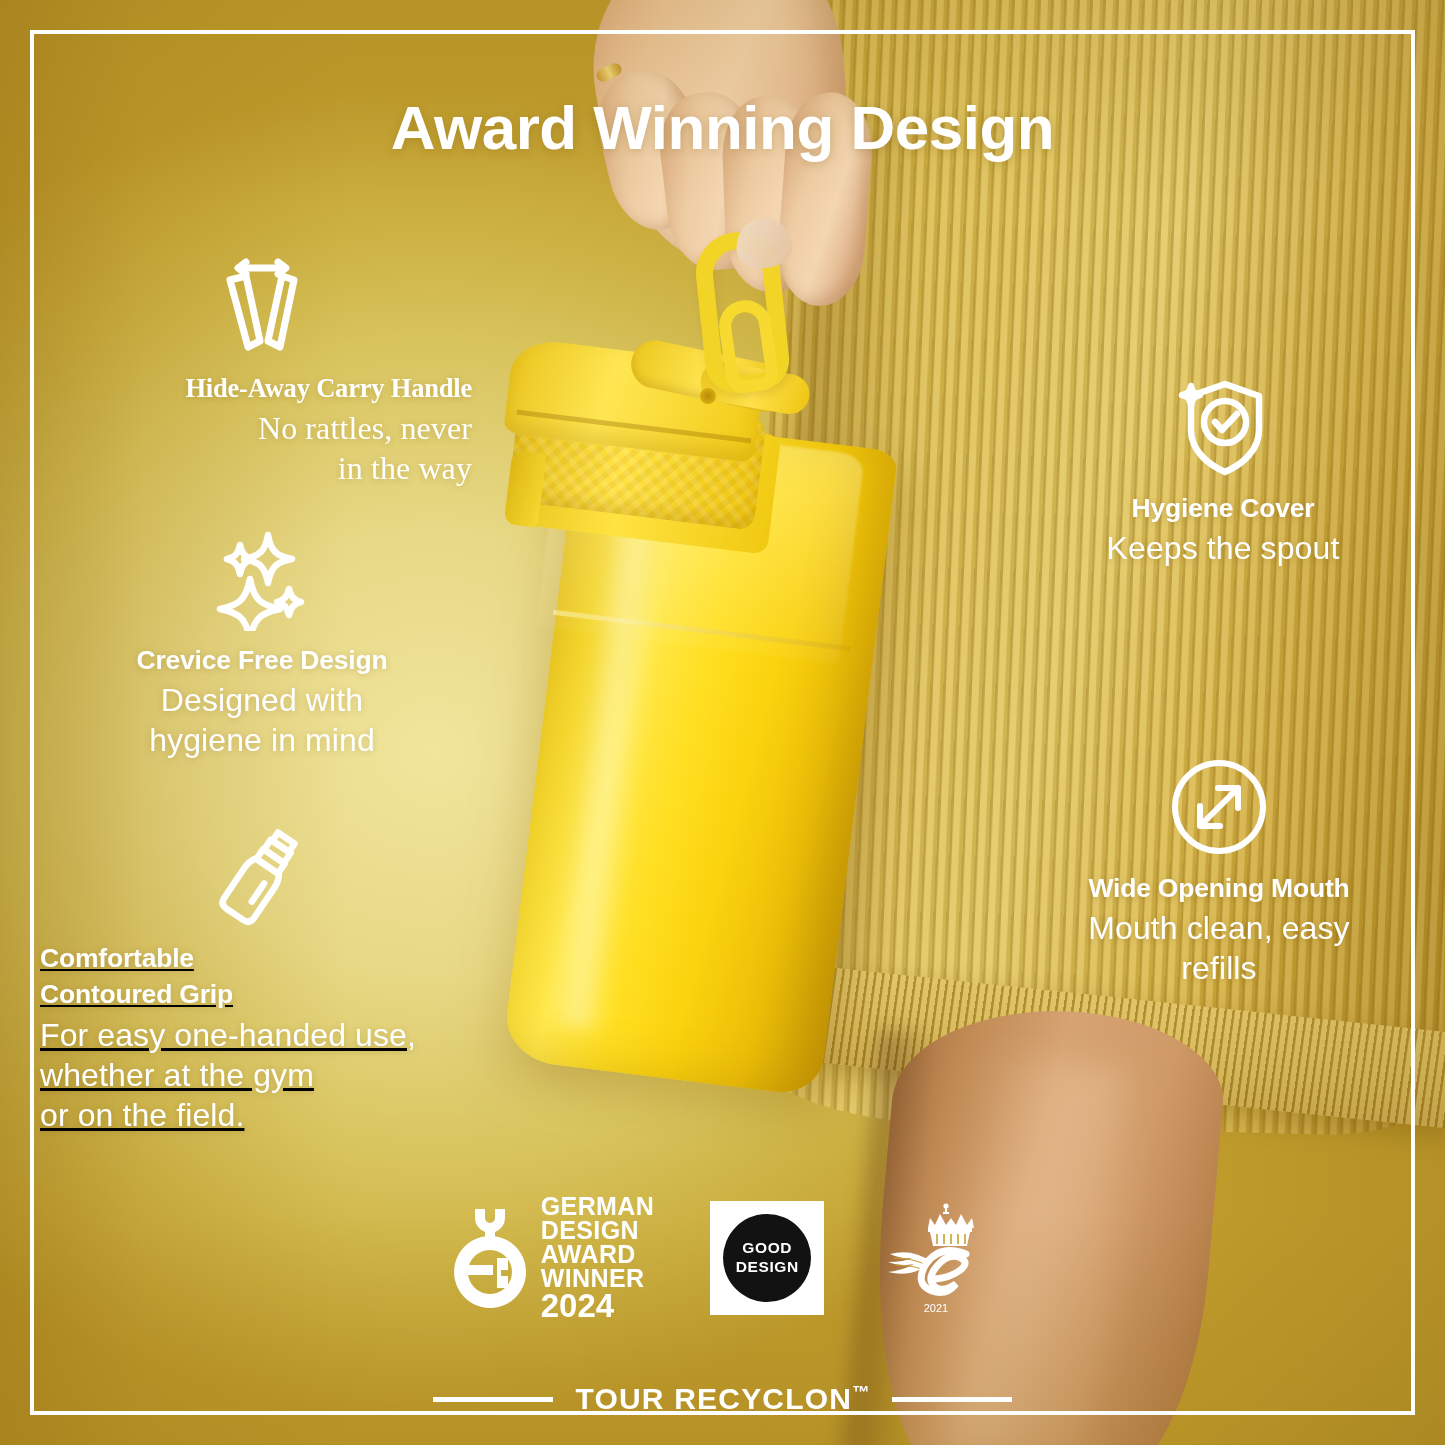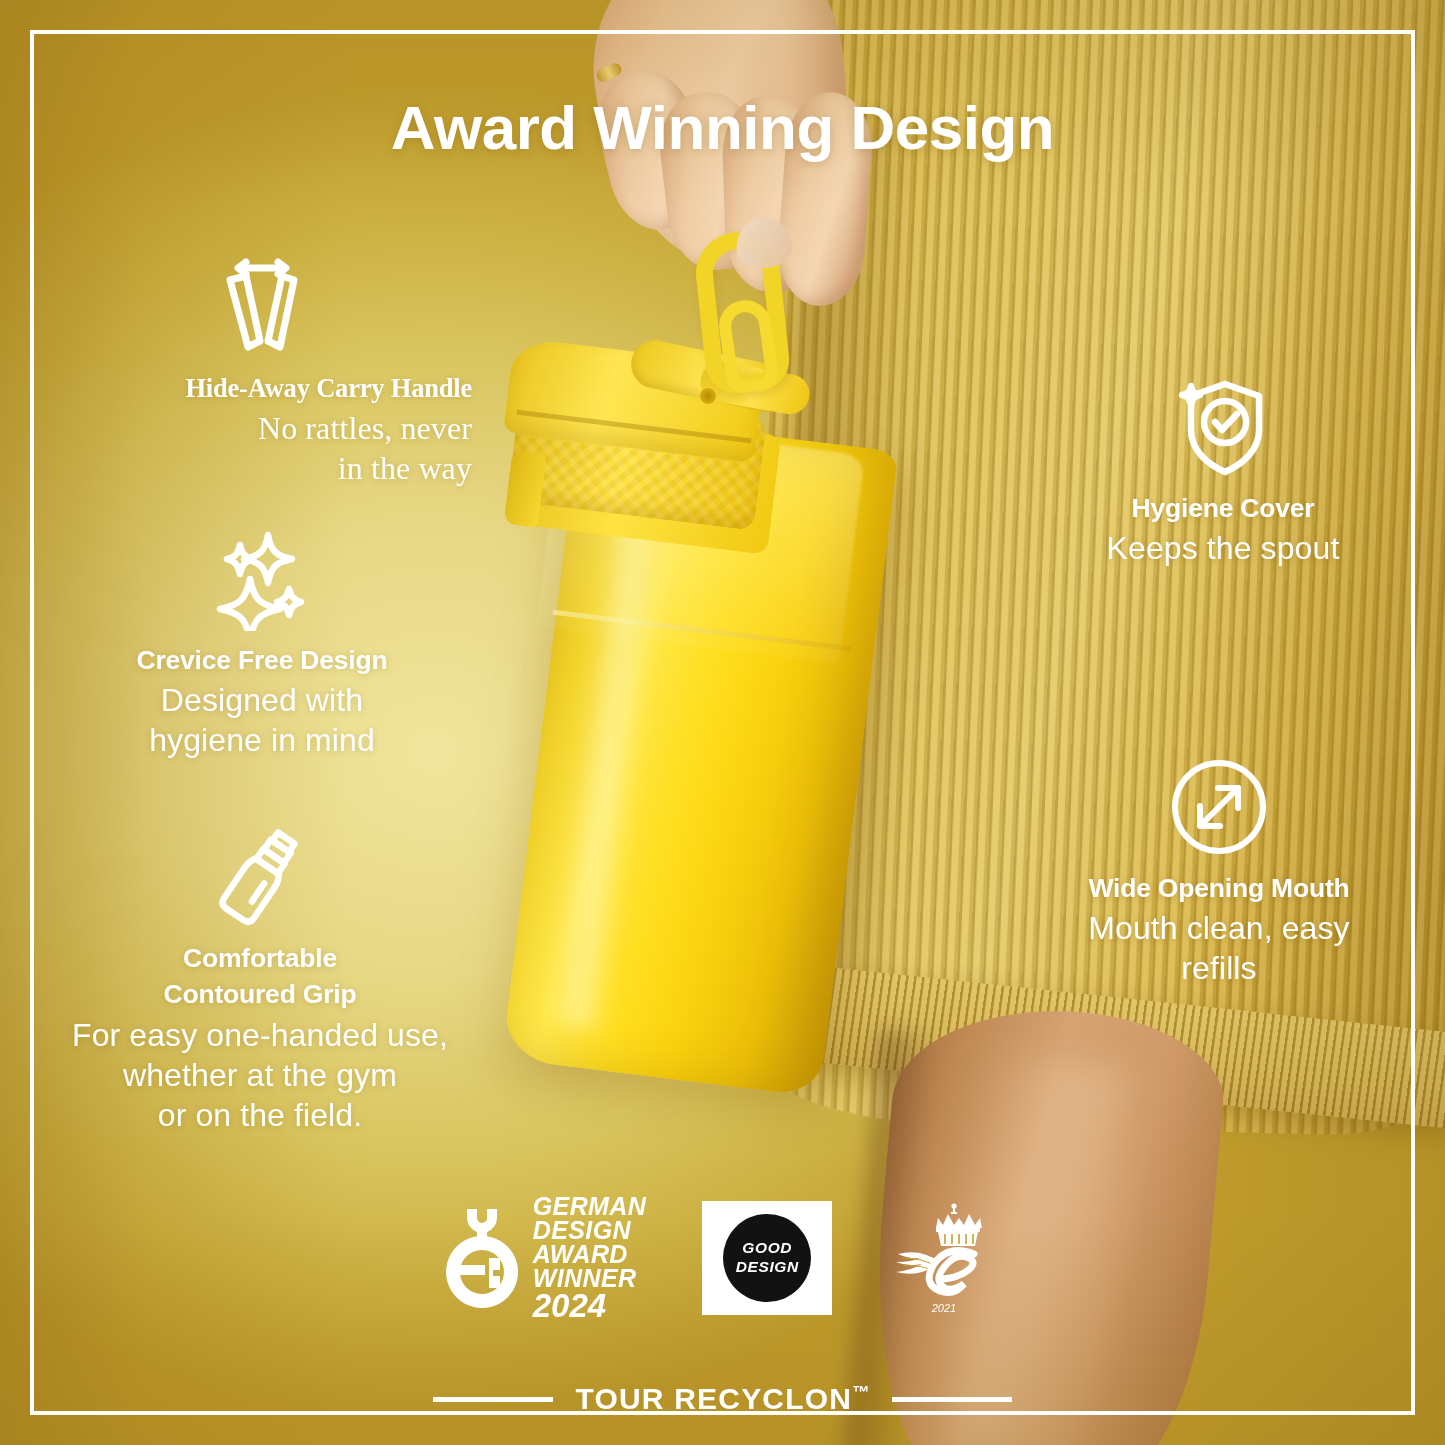--- a/index.html
+++ b/index.html
@@ -238,40 +238,40 @@
   }
   .f-desc{
     font-size:32px;font-weight:400;line-height:1.25;color:#ffffff;
     letter-spacing:.1px;
     text-shadow:0 1px 6px rgba(120,86,12,.25);
   }
 
   
   #feat-handle{position:absolute;left:52px;top:248px;width:420px;text-align:right;font-family:Liberation Serif, serif;}
   #feat-crevice{position:absolute;left:52px;top:520px;width:420px;text-align:center;}
-  #feat-grip{position:absolute;left:40px;top:818px;width:440px;text-align:center;}
+  #feat-grip{position:absolute;left:40px;top:818px;width:440px;text-align:left;text-decoration:underline;}
   #feat-hygiene{position:absolute;left:1013px;top:368px;width:420px;text-align:center;}
   #feat-mouth{position:absolute;left:1003px;top:748px;width:432px;text-align:center;}
 
   
   .badges{
     position:absolute;left:0;right:0;top:1188px;height:140px;
-    display:flex;align-items:center;justify-content:center;gap:56px;font-style:italic;
+    display:flex;align-items:center;justify-content:center;gap:56px;
   }
   .badge-gda{display:flex;align-items:center;gap:14px;}
   .gda-mark{width:74px;height:104px;flex:none;}
   .gda-text{
     color:#ffffff;font-weight:700;line-height:.96;
     font-size:25px;letter-spacing:.4px;text-align:left;
   }
   .gda-text span{display:block;}
   .gda-year{font-size:33px;letter-spacing:0;}
 
   .badge-good{
-    width:130px;height:114px;background:#ffffff;flex:none;
+    width:114px;height:114px;background:#ffffff;flex:none;
     display:flex;align-items:center;justify-content:center;
   }
   .good-circle{
     width:88px;height:88px;border-radius:50%;background:#121212;
     display:flex;flex-direction:column;align-items:center;justify-content:center;
     color:#fff;font-size:15.5px;font-weight:700;line-height:1.22;letter-spacing:.6px;
   }
 
   .badge-queens{width:112px;height:120px;flex:none;position:relative;}
 

